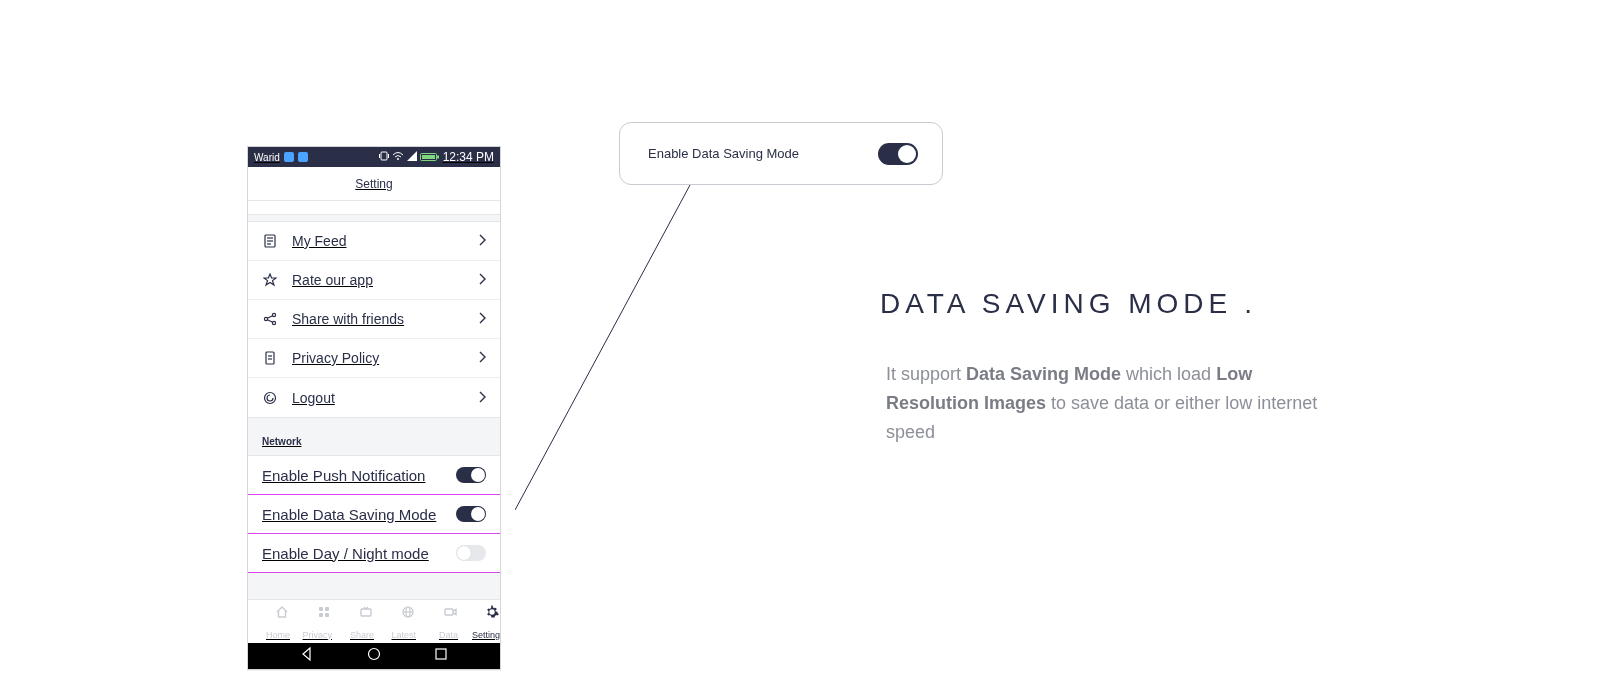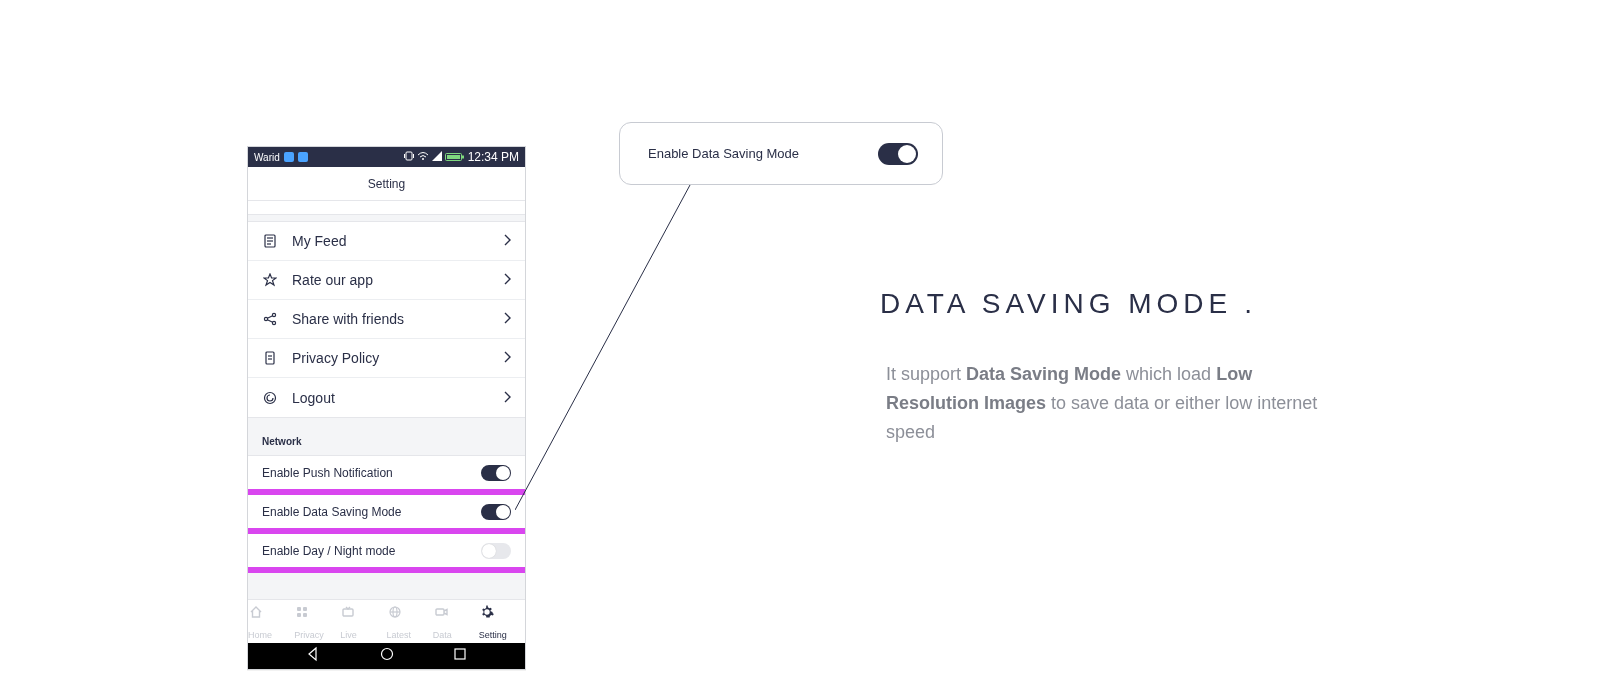--- a/index.html
+++ b/index.html
@@ -10,27 +10,28 @@
     font-family: -apple-system, BlinkMacSystemFont, "Segoe UI", Arial, sans-serif;
     position: relative;
     overflow: hidden;
   }
 
   
   .phone {
     position: absolute;
     left: 247px;
     top: 146px;
-    width: 279px;
+    width: 254px;
     height: 524px;
     background: #f4f5f7;
     border: 1px solid #d4d6da;
     display: flex;
     flex-direction: column;
     box-shadow: 0 1px 0 rgba(0,0,0,0.05);
+    text-decoration: underline;
   }
 
   .statusbar {
     height: 20px;
     background: #2a2f47;
     color: #fff;
     display: flex;
     align-items: center;
     justify-content: space-between;
     padding: 0 6px;
@@ -94,22 +95,22 @@
     color: #2a2f47;
   }
 
   .toggle-card { background: #fff; border-top: 1px solid #e5e6ea; }
   .toggle-row {
     display: flex;
     align-items: center;
     justify-content: space-between;
     height: 39px;
     padding: 0 14px;
-    border-bottom: 6px solid #d946ef;
-    font-size: 12px;
+    border-bottom: 1px solid #d946ef;
+    font-size: 15px;
     color: #2a2f47;
   }
 
   .toggle {
     width: 30px; height: 16px; border-radius: 8px; position: relative;
   }
   .toggle.on { background: #2a2f47; }
   .toggle.off { background: #e7e8ec; }
   .toggle .knob {
     position: absolute; top: 1px; width: 14px; height: 14px; border-radius: 50%; background: #fff;
@@ -121,21 +122,21 @@
   .bottomnav {
     background: #fff;
     border-top: 1px solid #e5e6ea;
     height: 44px;
     display: flex;
   }
   .nav-item {
     flex: 1;
     display: flex;
     flex-direction: column;
-    align-items: flex-start;
+    align-items: flex-end;
     justify-content: center;
     font-size: 9px;
     color: #c8cbd2;
     gap: 10px;
     cursor: pointer;
   }
   .nav-item.active { color: #2a2f47; }
   .nav-item .nicon { width: 16px; height: 16px; display:flex; align-items:center; justify-content:center; }
 
   .android-nav {
@@ -383,21 +384,21 @@
         </span>
       <span>Privacy</span>
     </div>
     <div class="nav-item">
       <span class="nicon">
           <svg width="14" height="14" viewBox="0 0 14 14" fill="none" stroke="currentColor" stroke-width="1.4">
             <rect x="2" y="4" width="10" height="7" rx="1"></rect>
             <path d="M5 2 L7 4 L9 2"></path>
           </svg>
         </span>
-      <span>Live</span>
+      <span>Share</span>
     </div>
     <div class="nav-item">
       <span class="nicon">
           <svg width="14" height="14" viewBox="0 0 14 14" fill="none" stroke="currentColor" stroke-width="1.2">
             <circle cx="7" cy="7" r="5"></circle>
             <ellipse cx="7" cy="7" rx="2" ry="5"></ellipse>
             <line x1="2" y1="7" x2="12" y2="7"></line>
           </svg>
         </span>
       <span>Latest</span>

